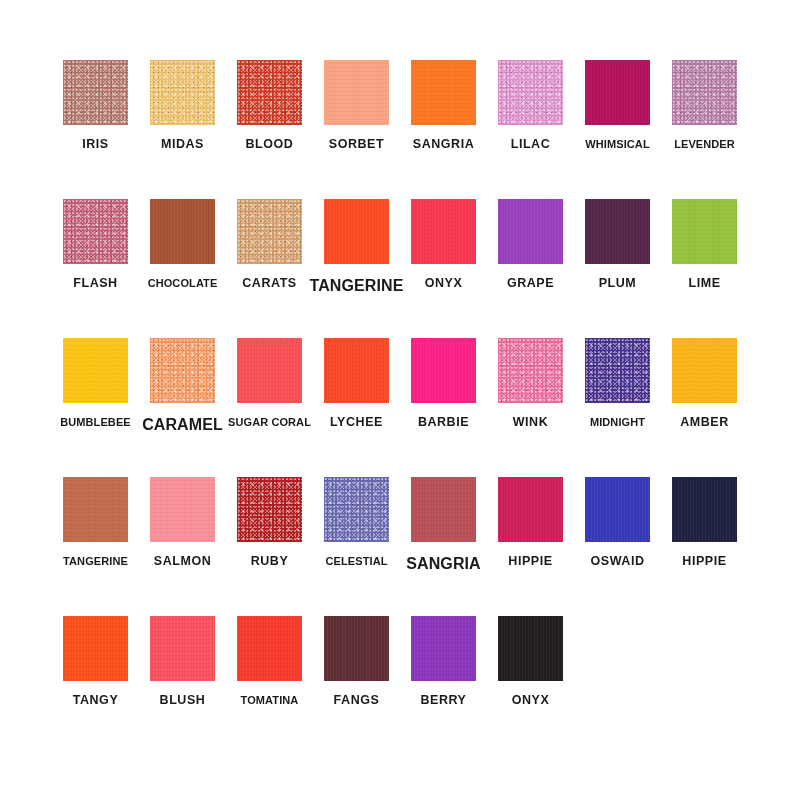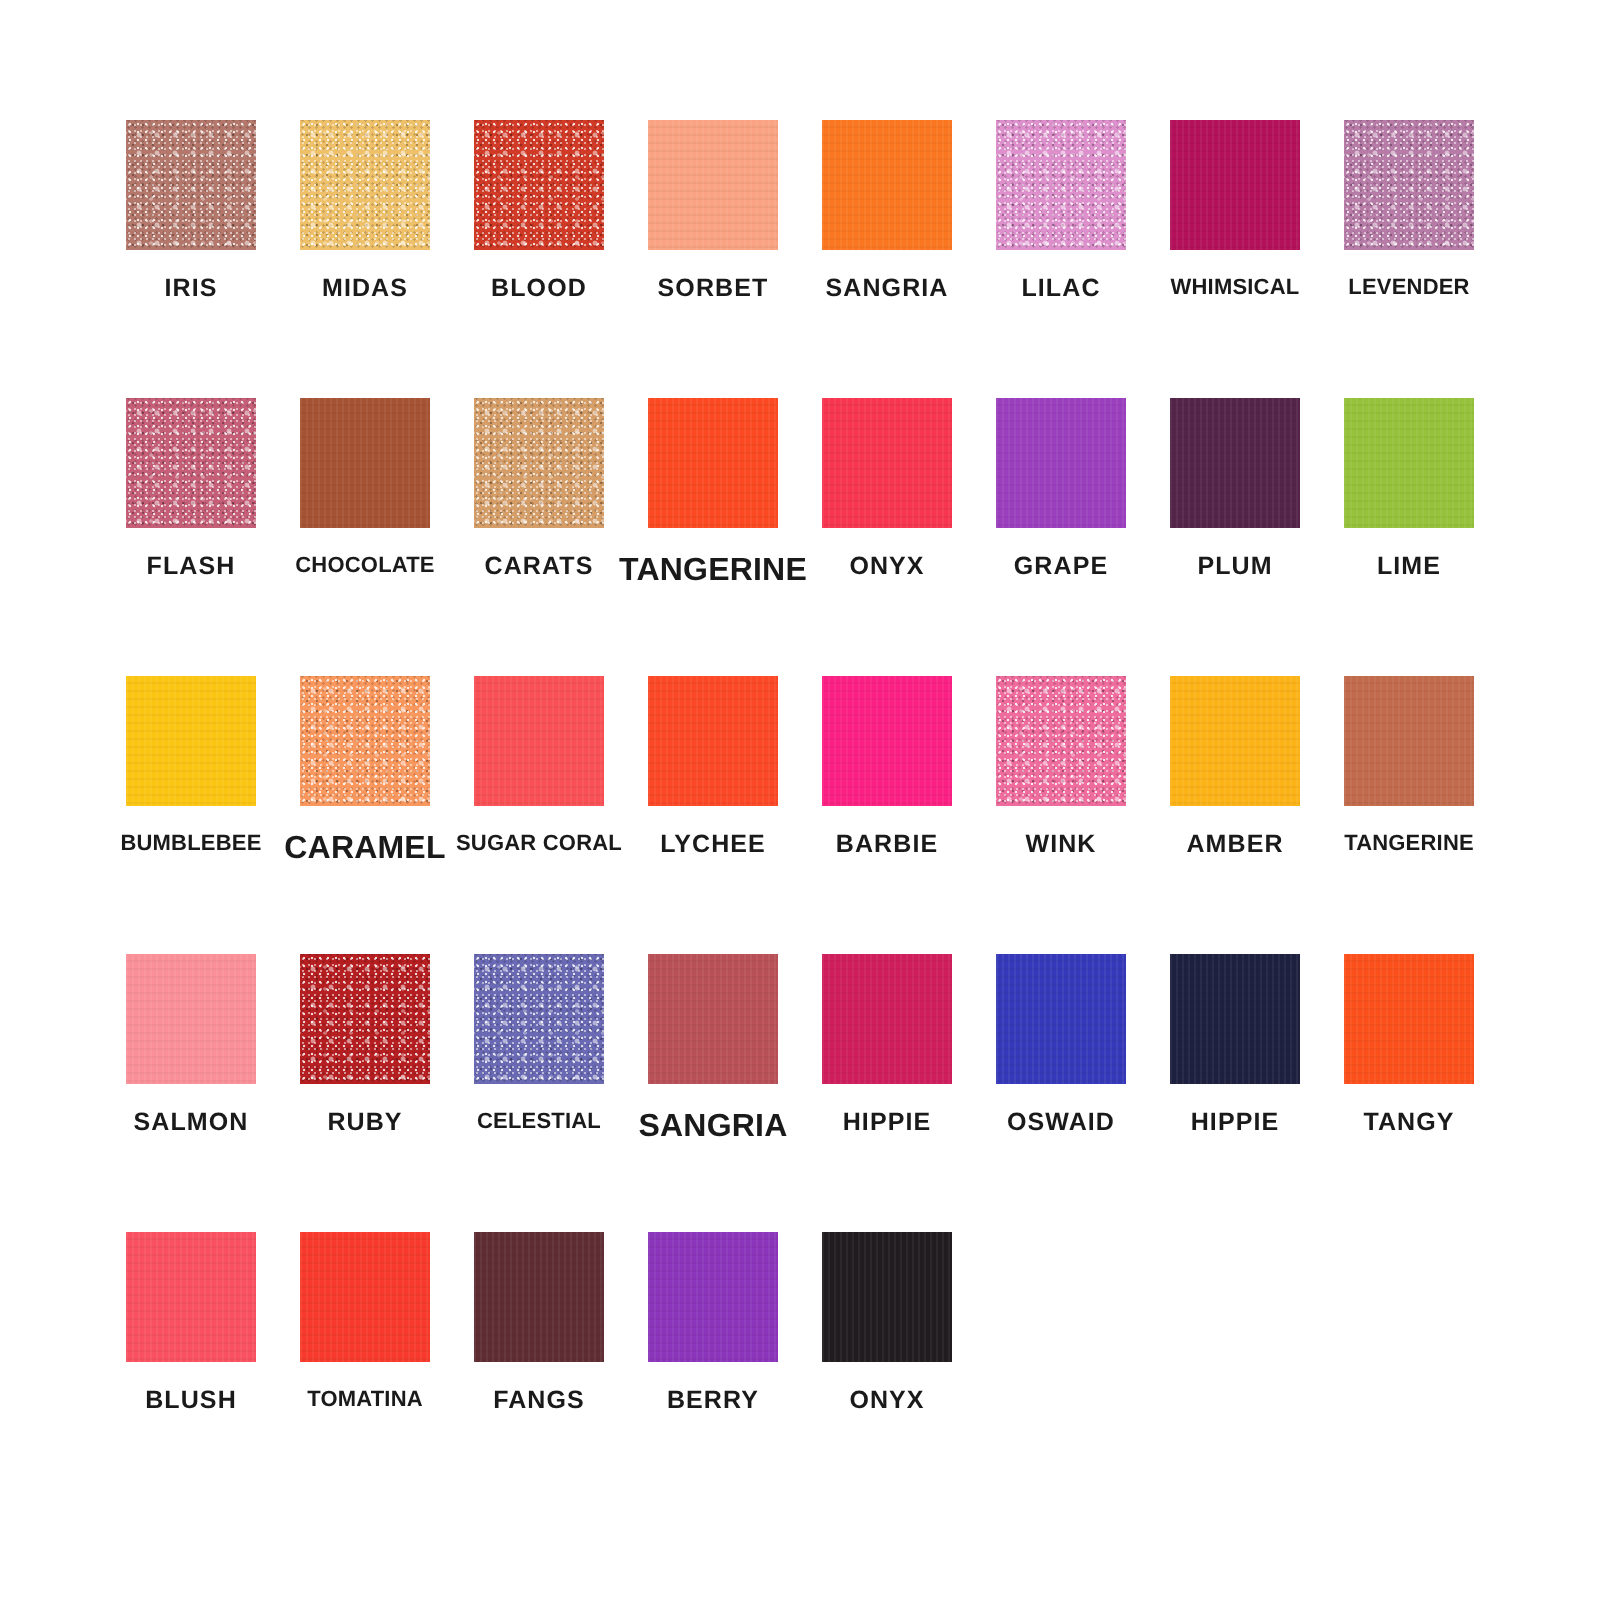--- a/index.html
+++ b/index.html
@@ -195,20 +195,24 @@
       </div>
       <div class="swatch-cell">
         <div class="swatch-chip matte" title="BARBIE" style="background: rgb(251, 32, 131);"></div>
         <div class="swatch-label">BARBIE</div>
       </div>
       <div class="swatch-cell">
         <div class="swatch-chip shimmer" title="WINK" style="background: rgb(238, 109, 156);"></div>
         <div class="swatch-label">WINK</div>
       </div>
       <div class="swatch-cell">
+        <div class="swatch-chip shimmer" title="MIDNIGHT" style="background: rgb(74, 50, 146);"></div>
+        <div class="swatch-label tight">MIDNIGHT</div>
+      </div>
+      <div class="swatch-cell">
         <div class="swatch-chip matte" title="AMBER" style="background: rgb(251, 179, 23);"></div>
         <div class="swatch-label">AMBER</div>
       </div>
       <div class="swatch-cell">
         <div class="swatch-chip matte" title="NUTSHELL" style="background: rgb(193, 106, 76);"></div>
         <div class="swatch-label tight">TANGERINE</div>
       </div>
       <div class="swatch-cell">
         <div class="swatch-chip matte" title="SALMON" style="background: rgb(249, 144, 152);"></div>
         <div class="swatch-label">SALMON</div>

